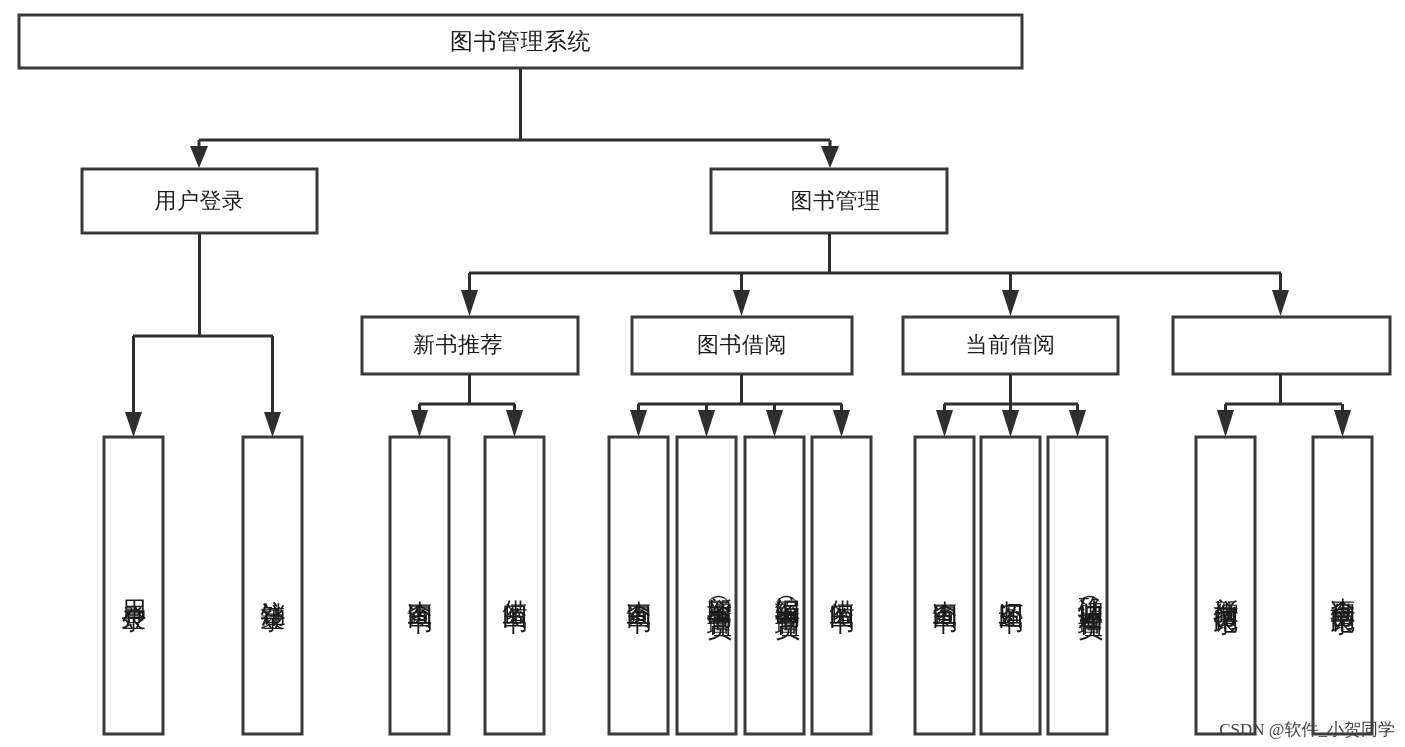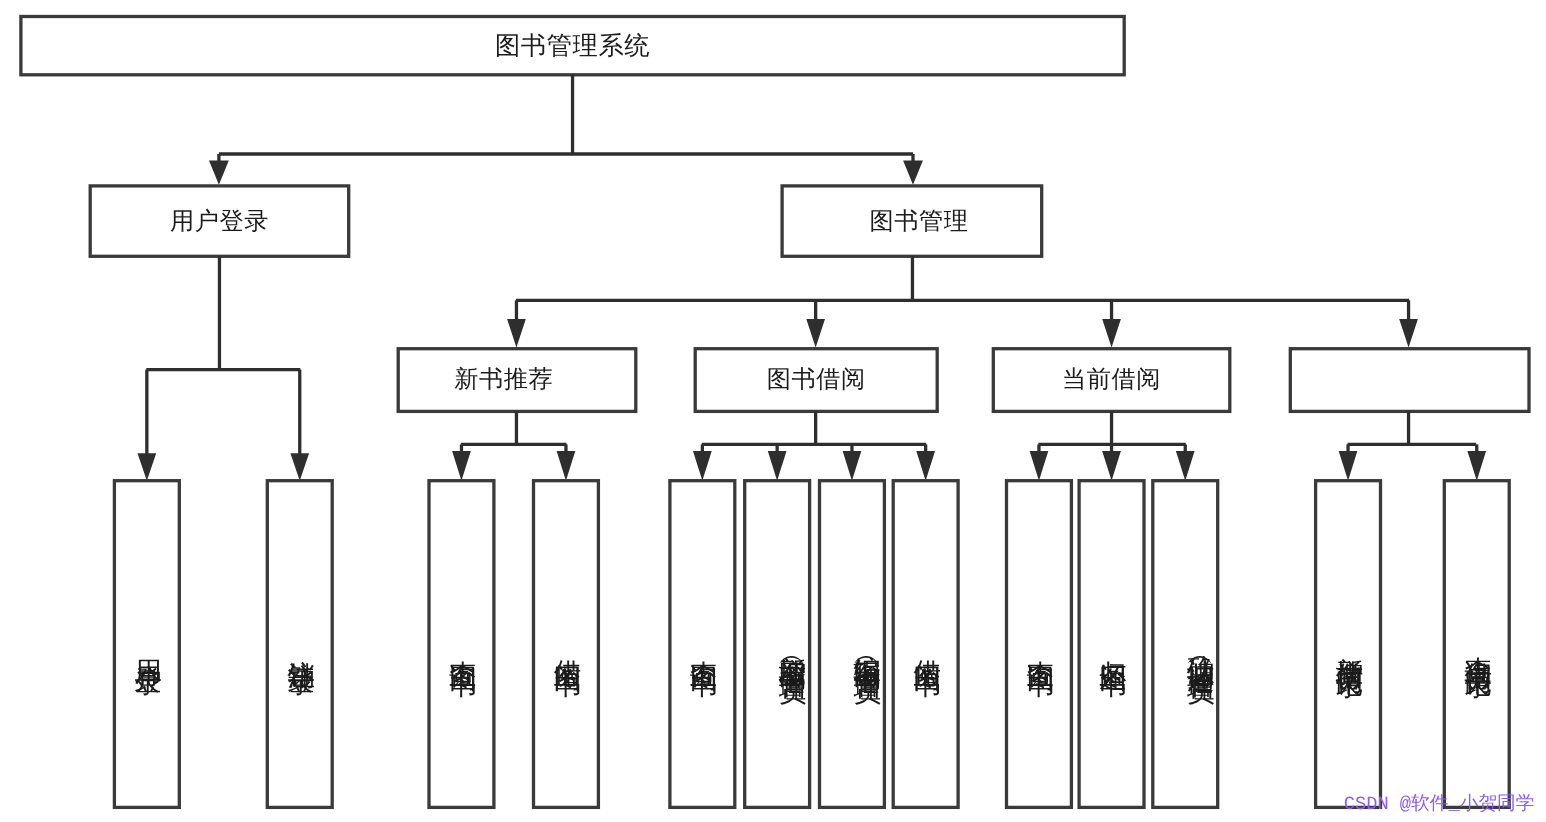--- a/index.html
+++ b/index.html
@@ -65,22 +65,22 @@
     font-size: 25px;
     line-height: 1.35;
     letter-spacing: 3px;
     white-space: nowrap;
   }
   .watermark {
     position: absolute;
     right: 10px;
     bottom: 6px;
     font-size: 17px;
-    color: #8b5cf6;
-    font-family: Liberation Mono, monospace;
+    color: #404040;
+    font-family: Liberation Serif, serif;
     white-space: nowrap;
   }
 </style>
 </head>
 <body>
 
 <div id="diagram-root">
 
   <svg id="tree-svg" viewBox="0 0 1405 747" xmlns="http://www.w3.org/2000/svg">
 

